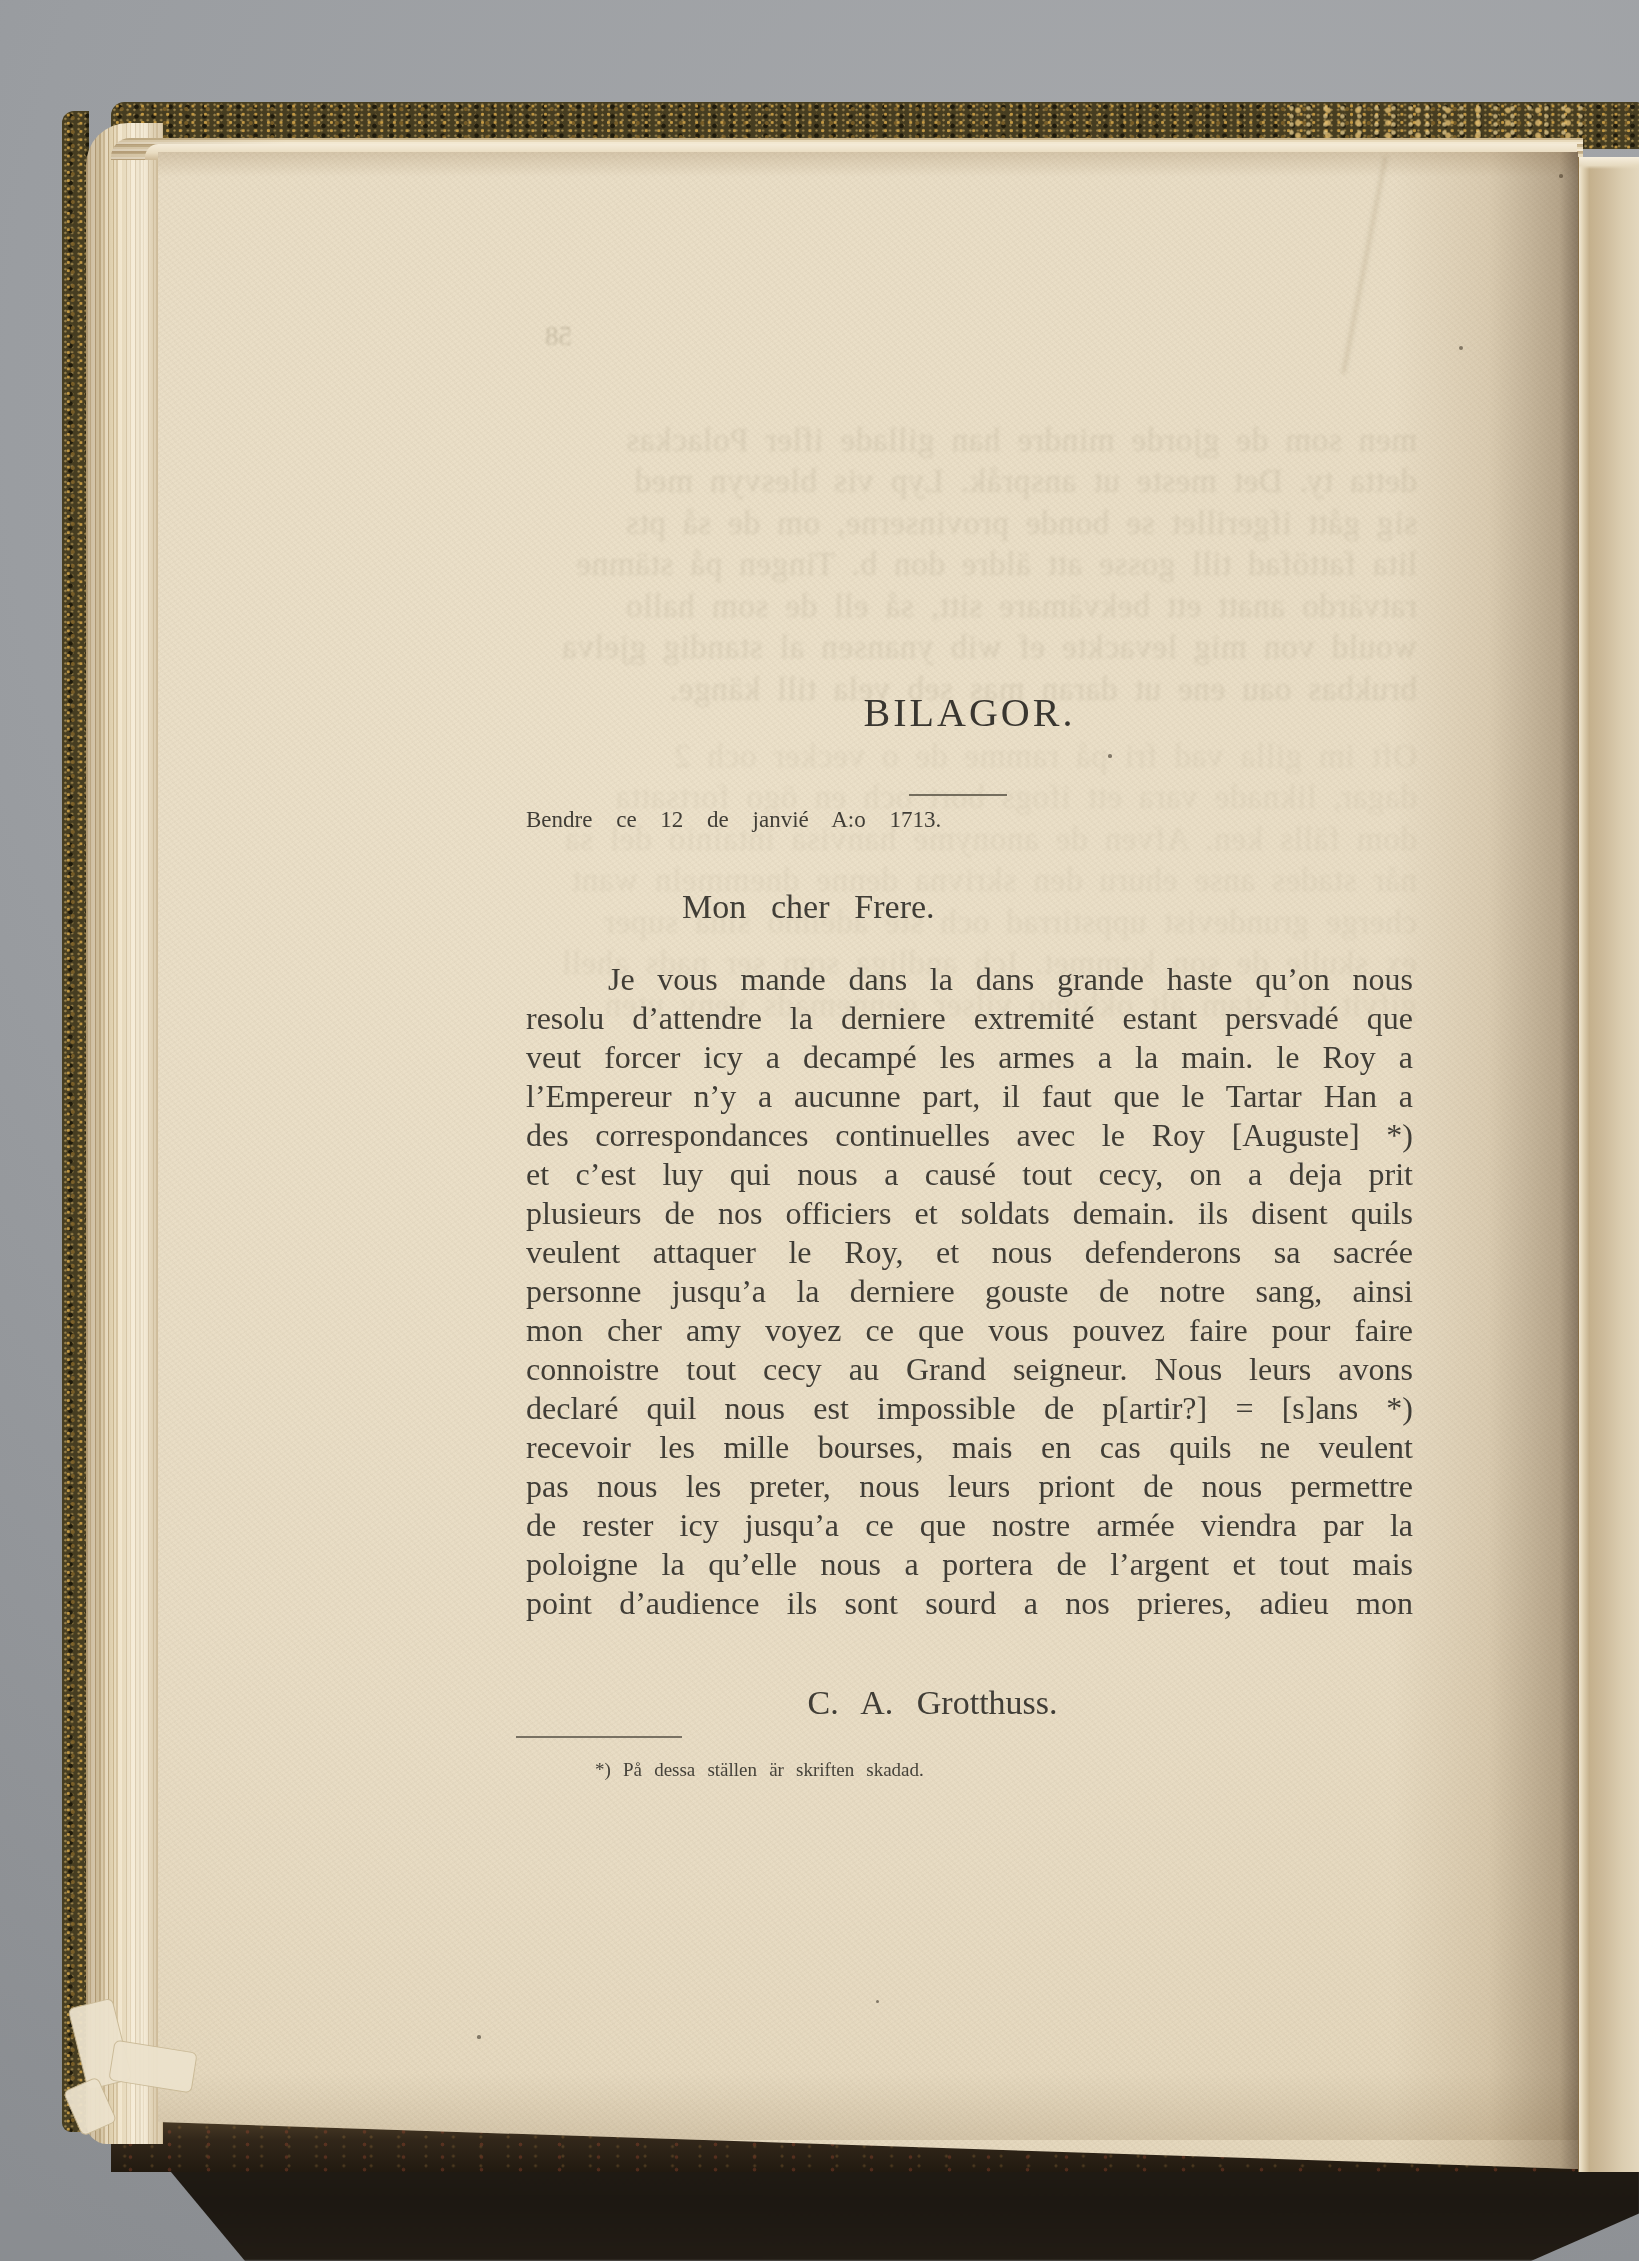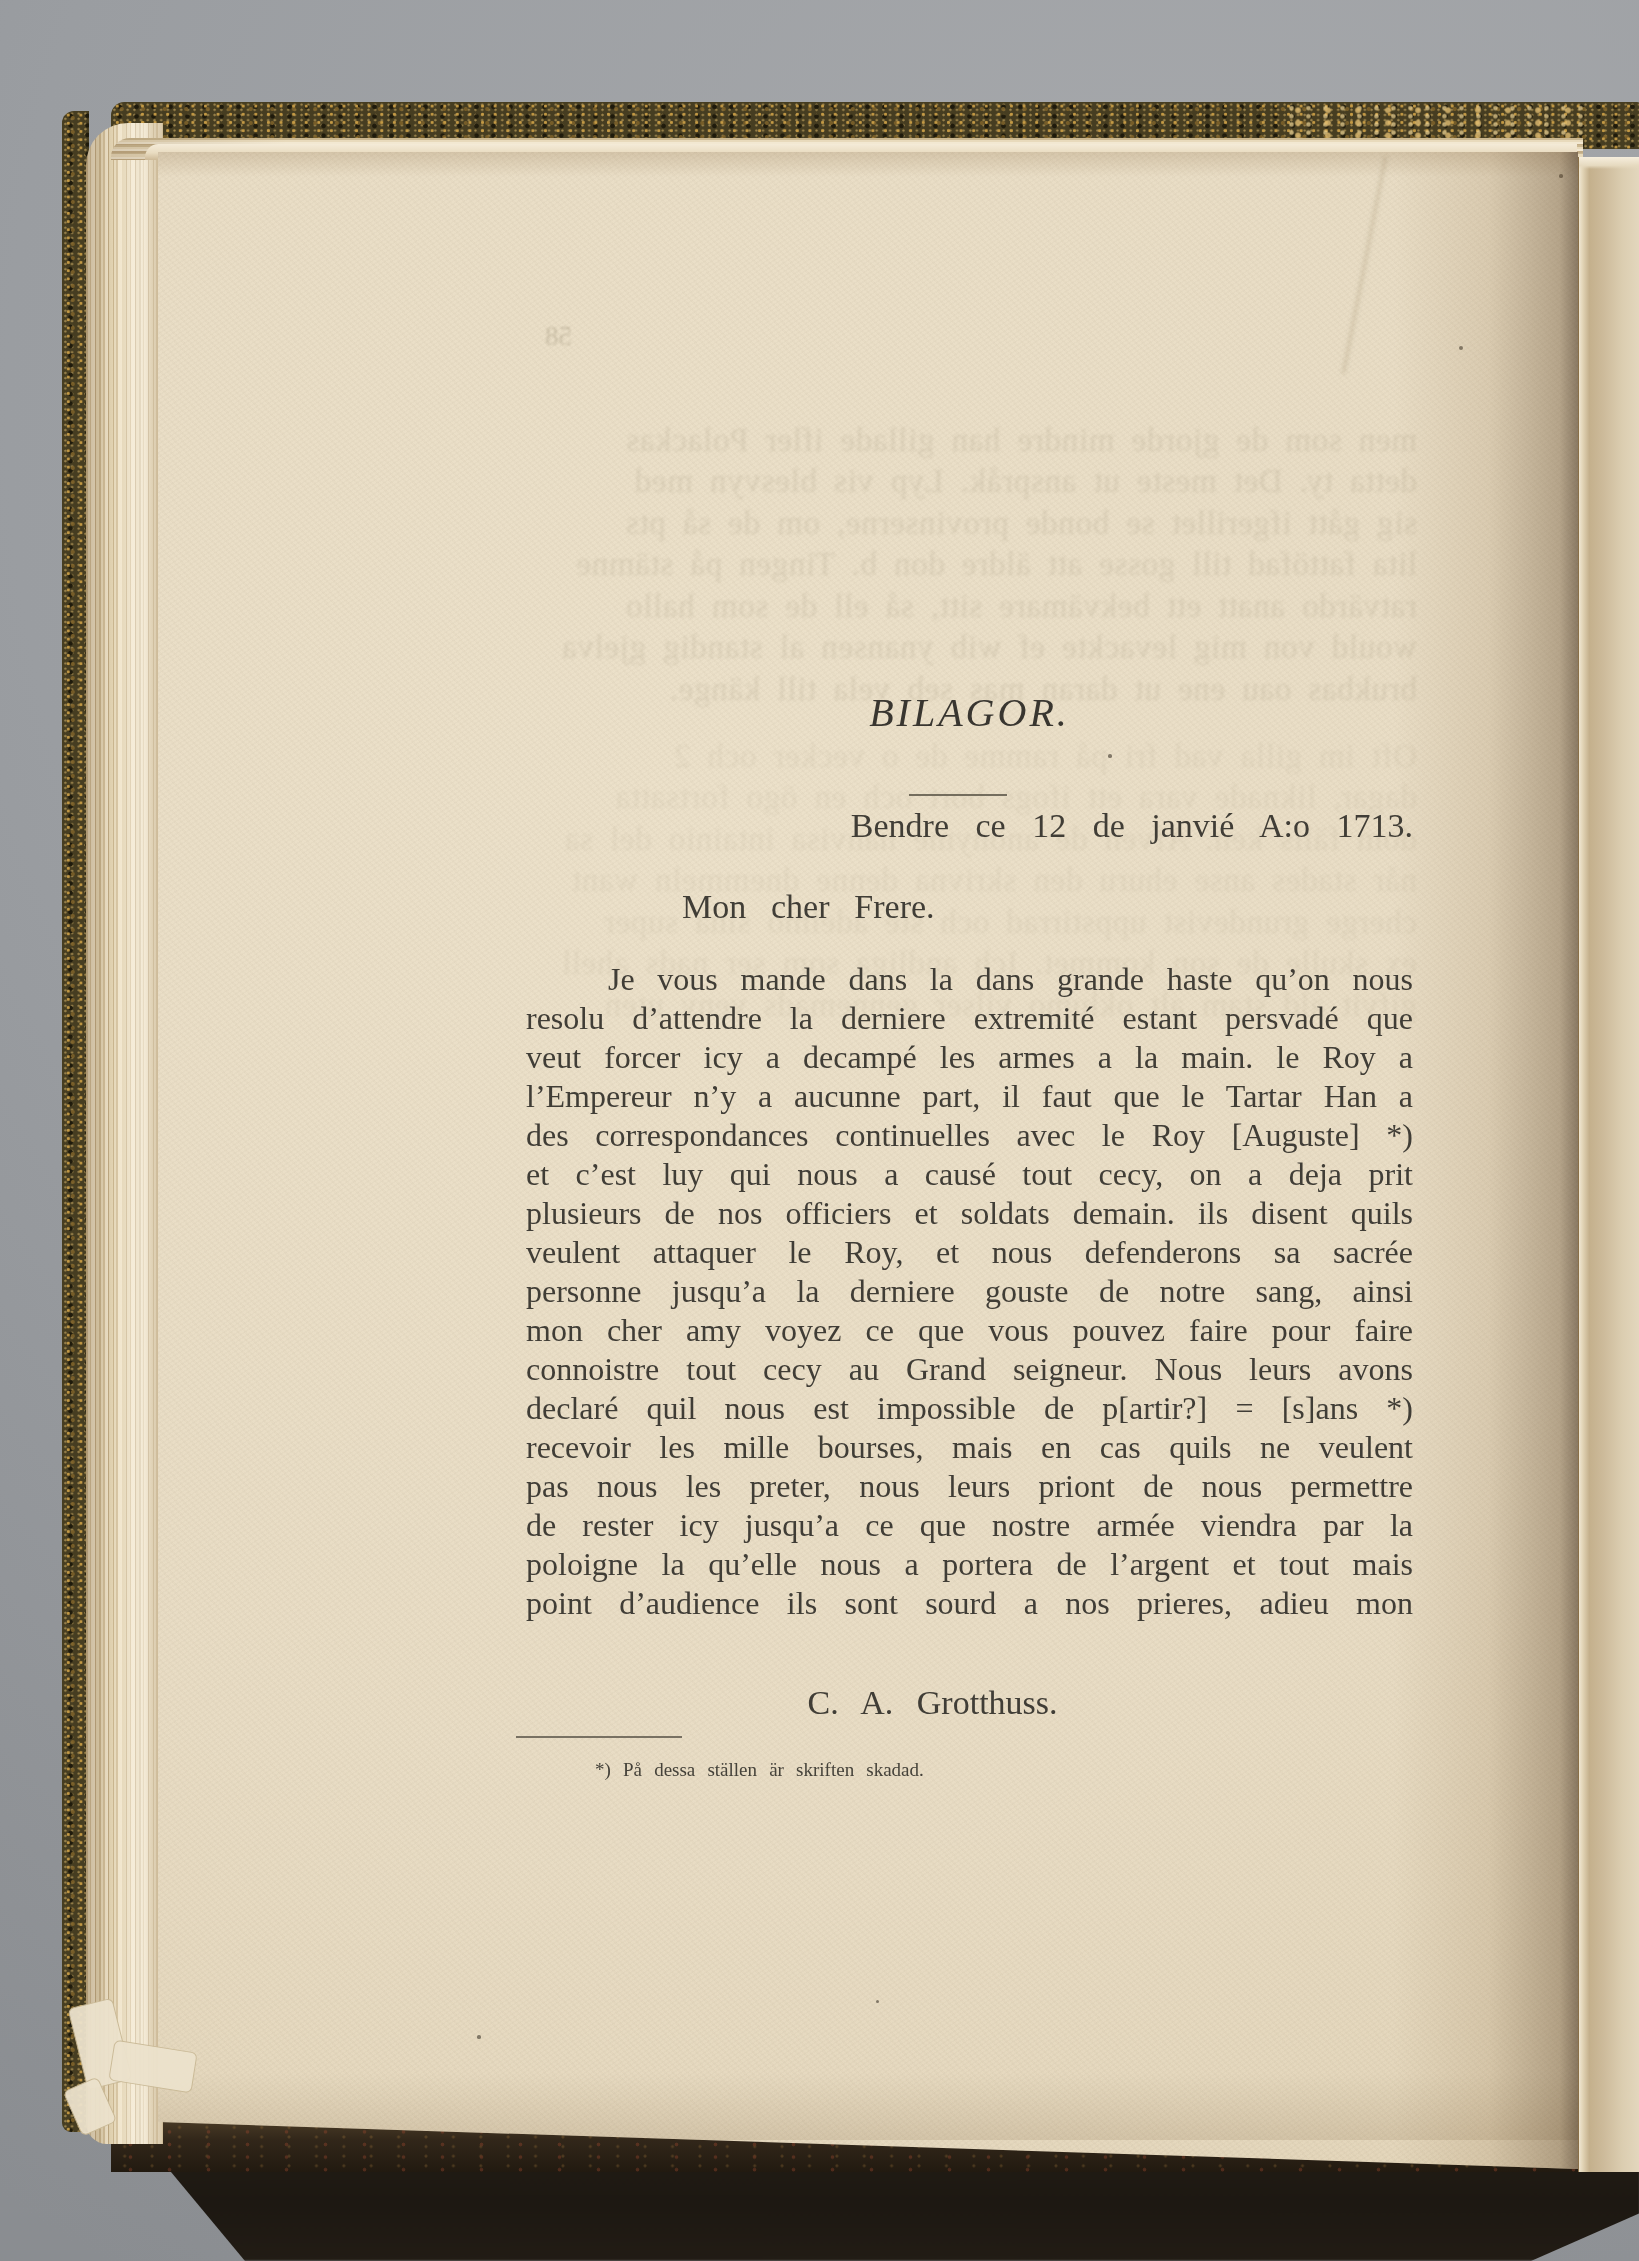--- a/index.html
+++ b/index.html
@@ -69,24 +69,24 @@
   
   .st{position:absolute;transform:scaleX(-1);filter:blur(1.7px);opacity:.13;color:#6f6449;
       font-size:33px;white-space:nowrap;overflow:hidden;letter-spacing:0.7px;word-spacing:7.4px;}
   .st.weak{opacity:.075;}
   .st-num{position:absolute;transform:scaleX(-1);filter:blur(1px);opacity:.25;color:#6f6449;font-size:27px;}
   .speck{position:absolute;border-radius:50%;background:#4b4438;opacity:.65;}
   .fray{position:absolute;background:#ece2cc;border:0.7px solid #c9b996;border-radius:6px;opacity:.95;}
   
   .ink{color:#403d36;}
   .title{position:absolute;left:526px;top:689px;width:887px;text-align:center;
-         font-size:40px;letter-spacing:3px;color:#393630;font-style:italic;}
+         font-size:40px;letter-spacing:3px;color:#393630;}
   .rule1{position:absolute;left:909px;top:794px;width:98px;height:2.2px;background:#5f594b;opacity:.85;}
-  .dateline{position:absolute;left:526px;top:807px;width:887px;text-align:right;
-         font-size:34px;word-spacing:18px;}
+  .dateline{position:absolute;left:526px;top:807px;width:887px;
+         font-size:23px;word-spacing:18px;}
   .salutation{position:absolute;left:682px;top:888px;font-size:34px;word-spacing:16.3px;}
   .bodyblock{position:absolute;left:526px;top:960px;width:887px;}
   .bline{height:39px;line-height:39px;font-size:32px;color:#403d36;
          text-align:justify;text-align-last:justify;word-spacing:2.2px;}
   .bline.indent{padding-left:82px;}
   .bline.last{text-align-last:left;word-spacing:10.4px;}
   .signature{position:absolute;left:526px;top:1684px;width:813px;text-align:center;
          font-size:34px;word-spacing:15px;}
   .rule2{position:absolute;left:516px;top:1736px;width:166px;height:1.5px;background:#6b6558;opacity:.9;}
   .footnote{position:absolute;left:595px;top:1759px;font-size:19px;word-spacing:7.4px;color:#45423a;}

